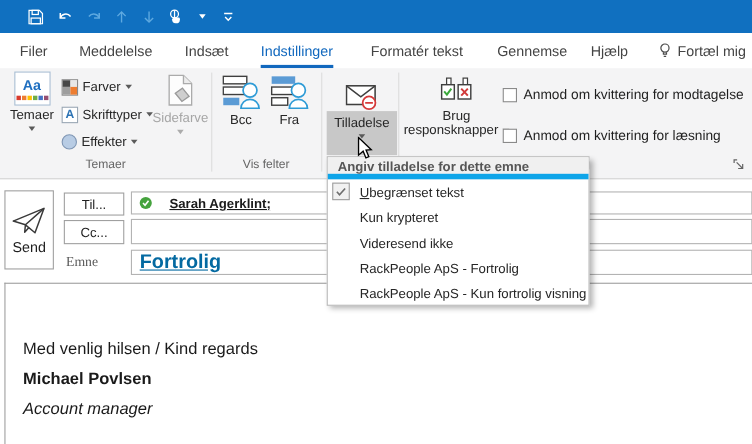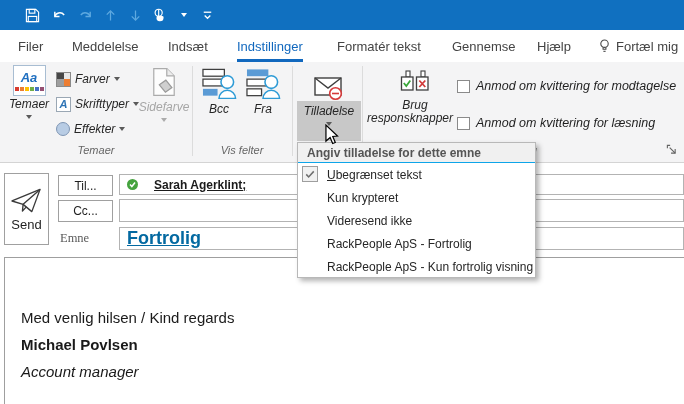--- a/index.html
+++ b/index.html
@@ -12,21 +12,21 @@
   #titlebar { left:0; top:0; width:684px; height:30px; background:#1070C0; }
   .tb-ico { position:absolute; top:7px; width:16px; height:16px; display:flex; align-items:center; justify-content:center; }
   .tb-caret { position:absolute; top:13px; width:0; height:0; border-left:3.5px solid transparent; border-right:3.5px solid transparent; border-top:4px solid #fff; }
 
   
   #tabrow { left:0; top:30px; width:684px; height:32px; background:#fff; }
   .tab { position:absolute; top:0; height:32px; display:flex; align-items:center; font-size:13px; color:#444; cursor:default; white-space:nowrap; }
   .tab.sel { color:#1168BE; border-bottom:3px solid #1168BE; padding-top:3px; }
 
   
-  #ribbon { left:0; top:62px; width:684px; height:101px; background:#f4f4f5; border-bottom:1px solid #d4d4d4;font-style:italic; }
+  #ribbon { left:0; top:62px; width:684px; height:101px; background:#f4f4f5; border-bottom:1px solid #d4d4d4; }
   .rsep { position:absolute; top:4px; height:90px; width:1px; background:#dcdcdc; }
   .grplabel { position:absolute; top:82px; font-size:11px; color:#666; text-align:center; }
   .bigbtn { position:absolute; top:3px; display:flex; flex-direction:column; align-items:center; font-size:12px; color:#262626; }
   .bigbtn .lbl { margin-top:2px; line-height:13px; }
   .caret { width:0; height:0; border-left:3.5px solid transparent; border-right:3.5px solid transparent; border-top:4px solid #5a5a5a; display:inline-block; }
   .caret.dis { border-top-color:#ababab; }
   .smallrow { position:absolute; left:56px; height:20px; display:flex; align-items:center; gap:4px; font-size:12px; color:#262626; }
   .aa-box { width:33px; height:31px; background:#fff; border:1px solid #a8bdd2; display:flex; flex-direction:column; align-items:center; justify-content:center; }
   .aa-box .aa { color:#1F6FC0; font-weight:bold; font-size:13px; line-height:14px; }
   .aa-sq { display:flex; gap:1px; margin-top:2px; }
@@ -49,21 +49,21 @@
   .presence { width:11px; height:11px; border-radius:50%; background:#45A33E; display:flex; align-items:center; justify-content:center; }
   #emne-lbl { position:absolute; left:60px; top:231px; font-size:12.5px; color:#595959;font-family:Liberation Serif, serif; }
   #subject-text { font-size:18px; font-weight:700; color:#0369a1;text-decoration:underline; }
   #body-panel { left:4px; top:257px; width:680px; height:147px; background:#fff; border-top:1px solid #9f9f9f; border-left:1px solid #9f9f9f; }
   #sig { position:absolute; left:16px; top:46px; font-size:15px; color:#1a1a1a; line-height:27px; }
   #sig .b { font-weight:bold; }
   #sig .i { font-style:italic; }
 
   
   #perm-menu { left:297px; top:142px; width:239px; height:136px; background:#fff; border:1px solid #b8b8b8; box-shadow:3px 3px 5px rgba(0,0,0,.3); z-index:50; }
-  #perm-menu .hdr { height:20px; background:#f0f0f0; border-bottom:1px solid #0ea5e9; display:flex; align-items:center; padding-left:9px; font-size:12px; font-weight:bold; color:#555; }
+  #perm-menu .hdr { height:20px; background:#f0f0f0; border-bottom:5px solid #0ea5e9; display:flex; align-items:center; padding-left:9px; font-size:12px; font-weight:bold; color:#555; }
   .mi { height:23px; display:flex; align-items:center; font-size:12px; color:#262626; position:relative; }
   .mi .txt { position:absolute; left:29px; white-space:nowrap; }
   .mi .chk { position:absolute; left:4px; top:3px; width:16px; height:16px; background:#f1f1f1; border:1px solid #9e9e9e; display:flex; align-items:center; justify-content:center; }
   .u { text-decoration:underline; }
 
   #cursor { left:324px; top:124px; z-index:100; }
   svg { display:block; }
 </style>
 </head>
 <body>

